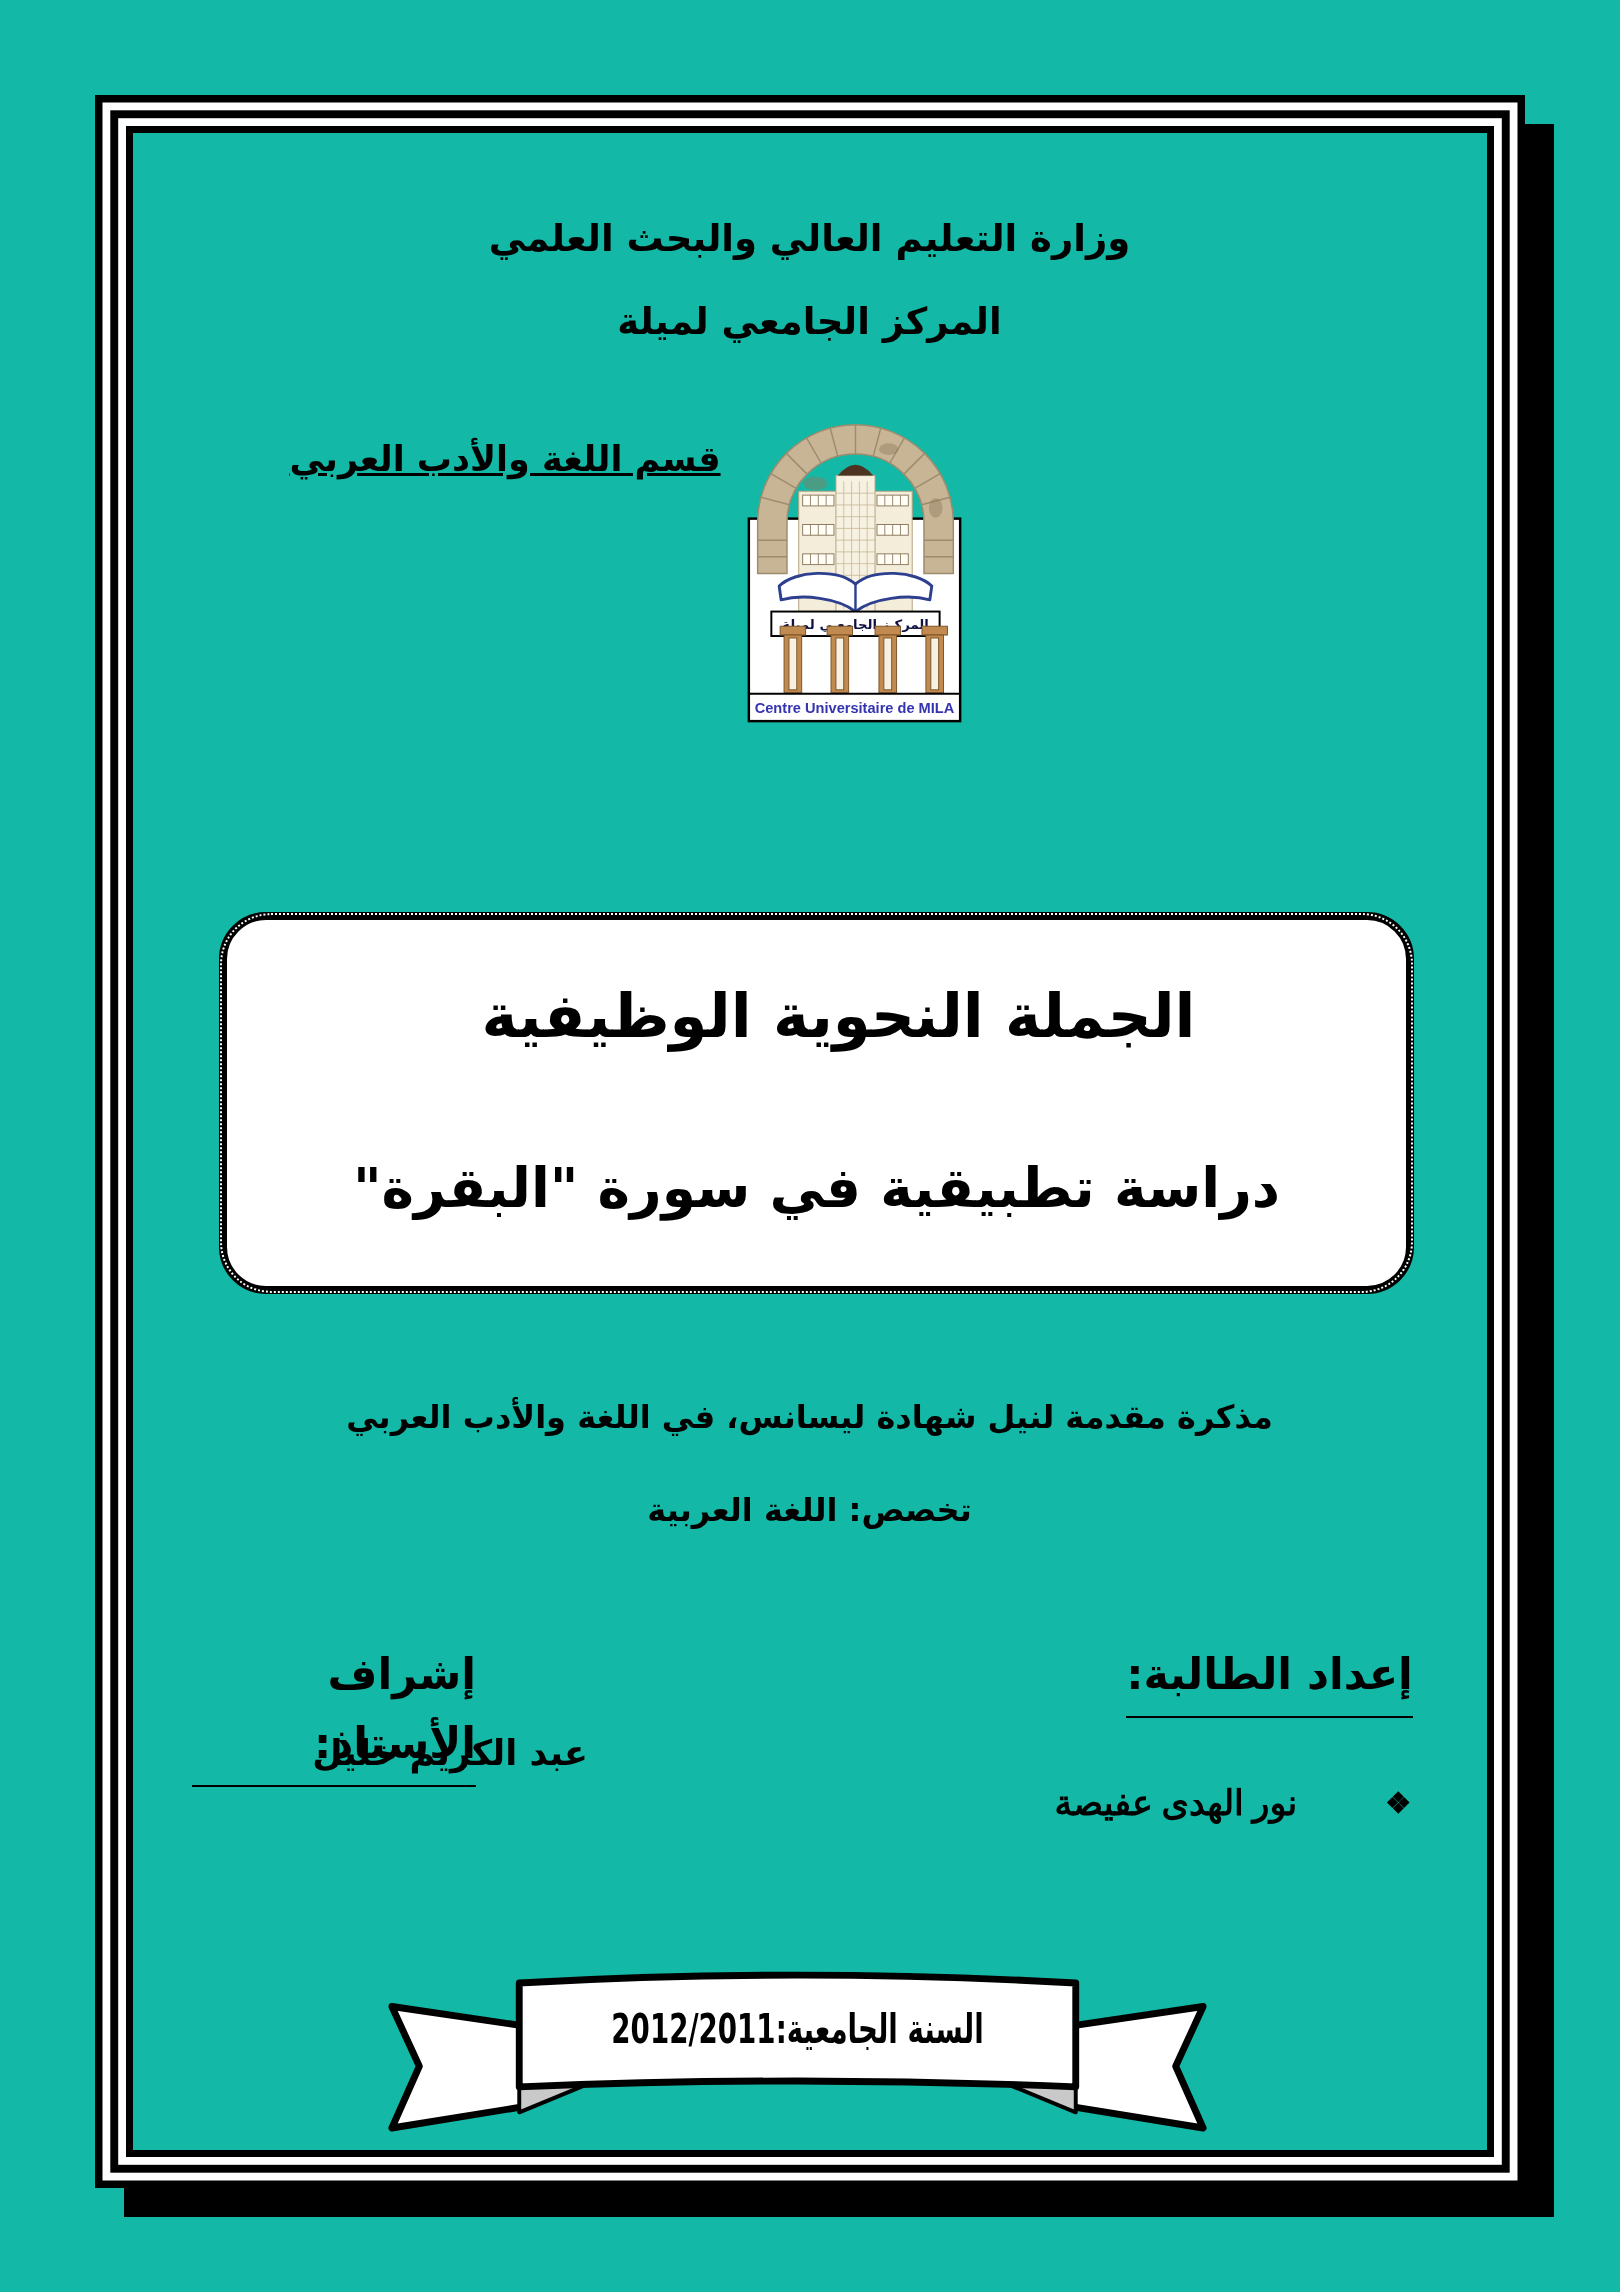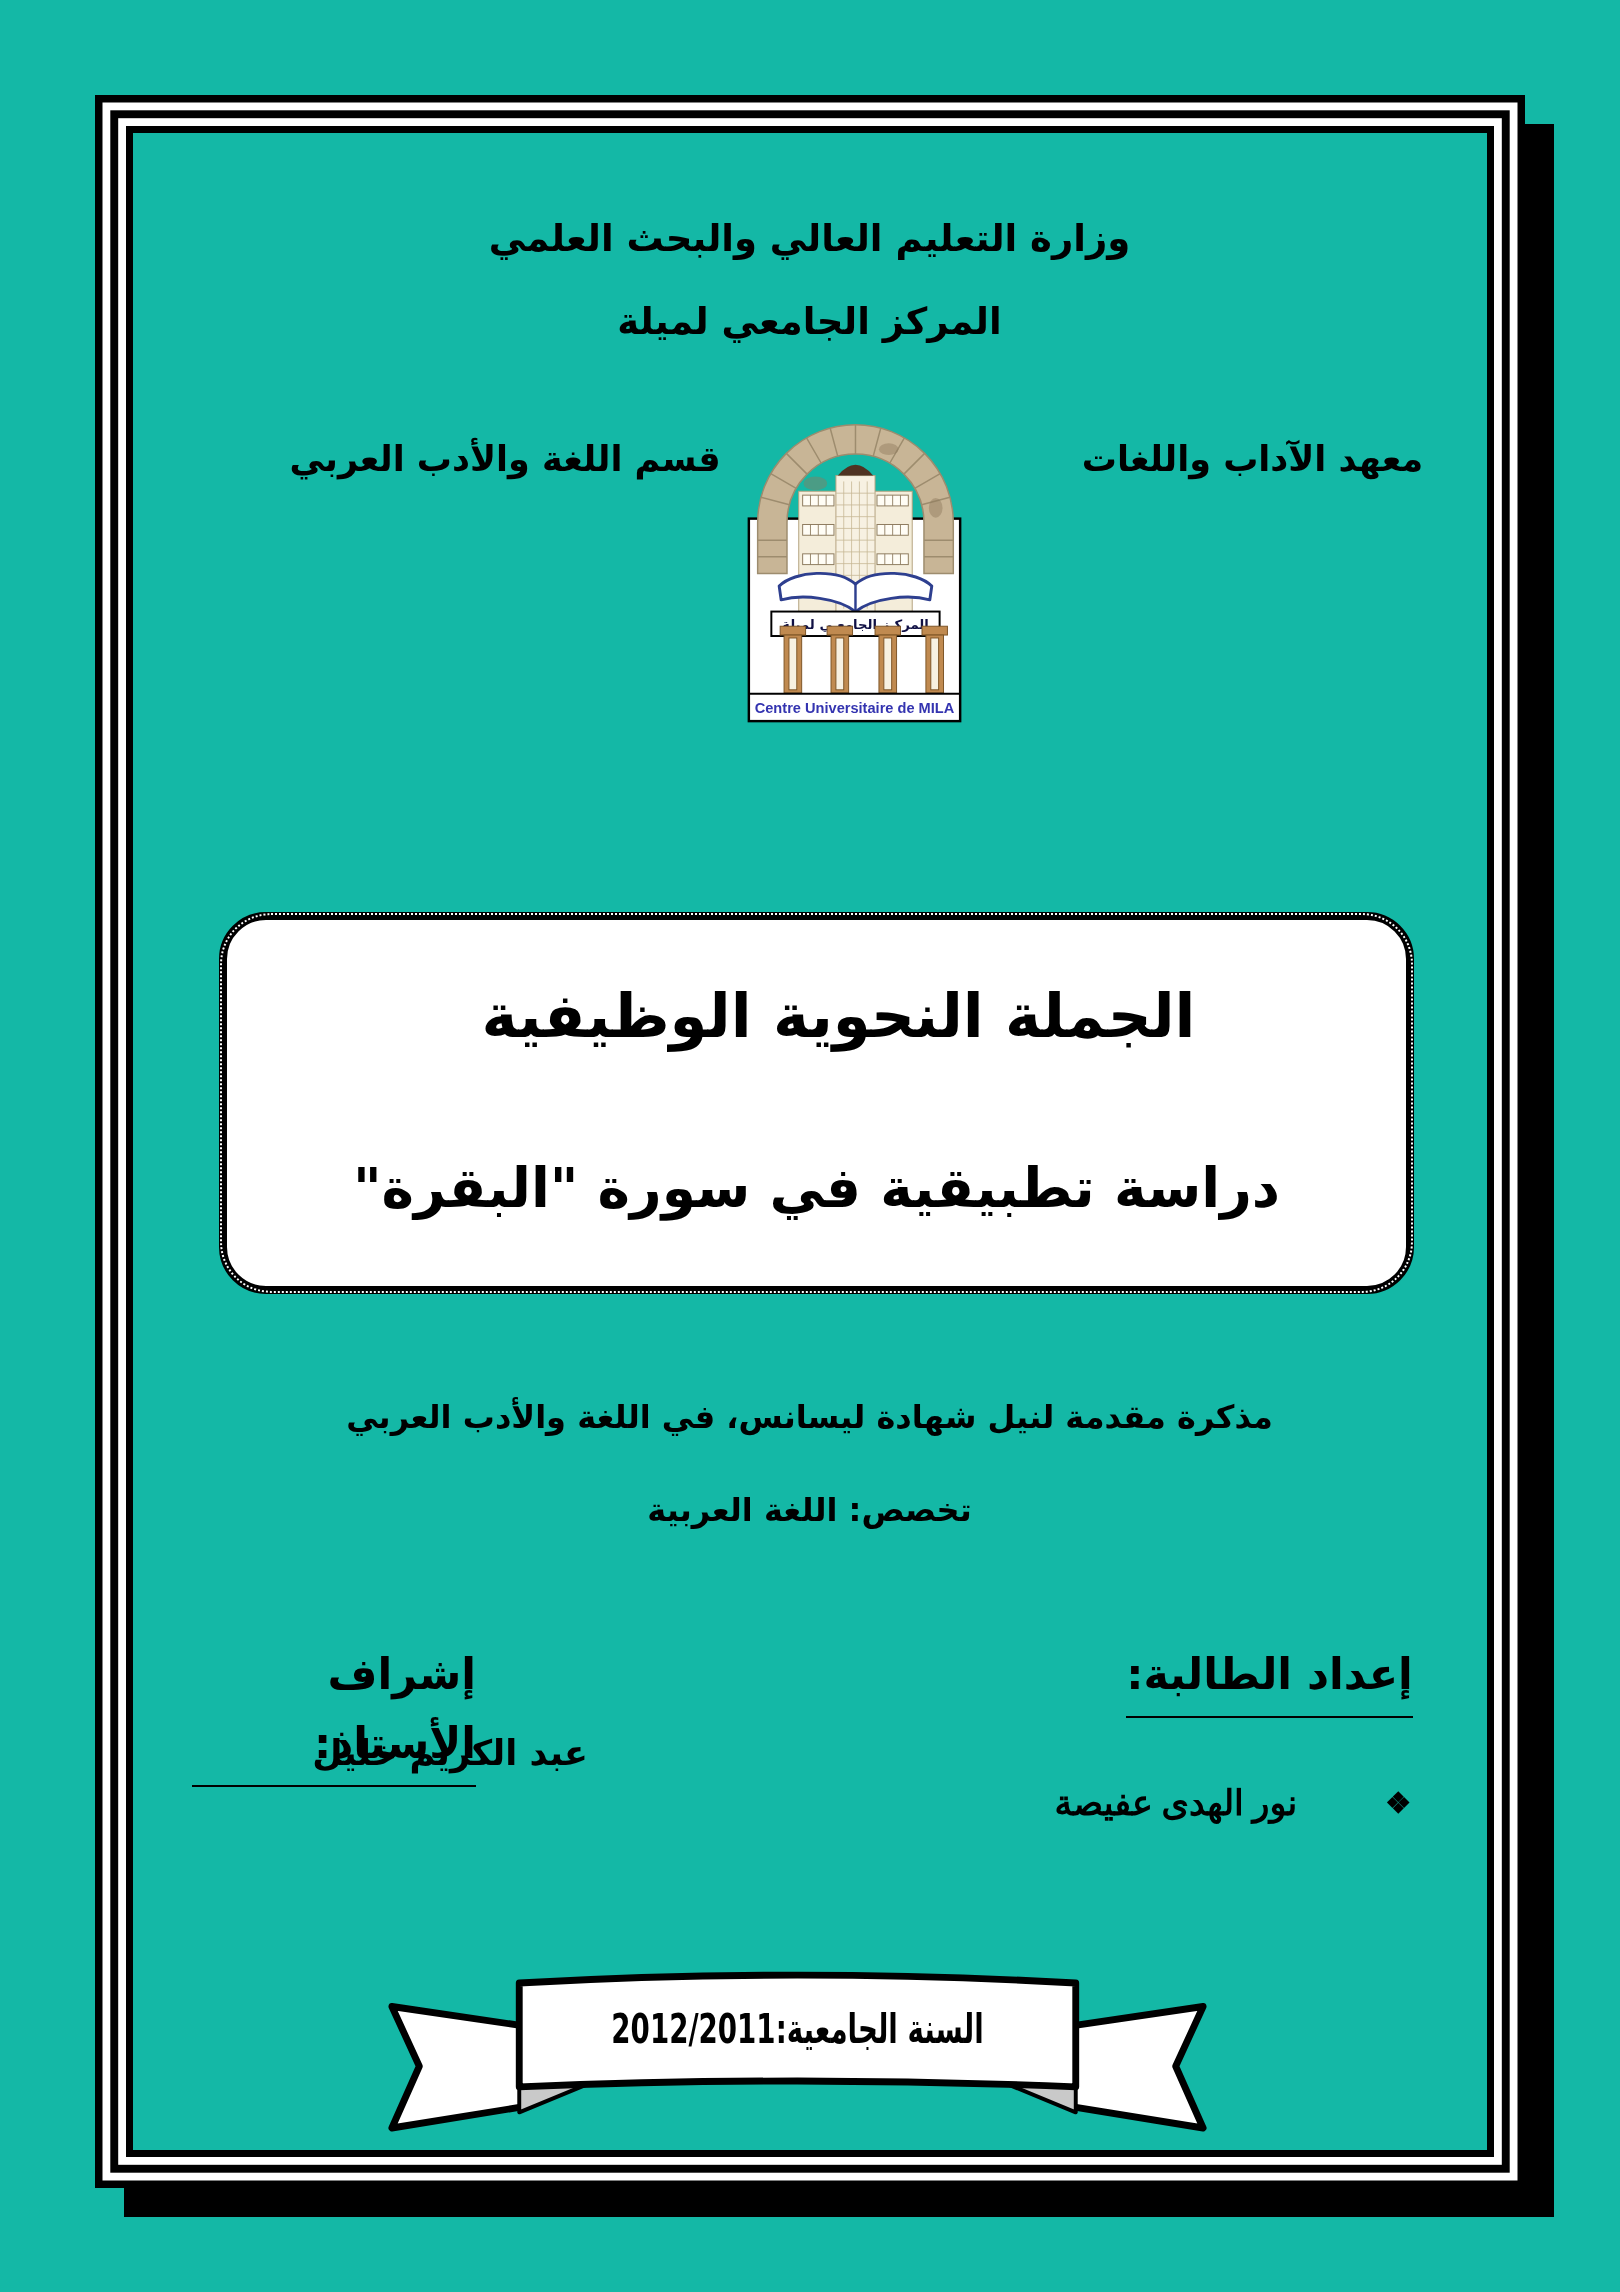--- a/index.html
+++ b/index.html
@@ -13,21 +13,21 @@
     border:7.8px solid #000;box-sizing:border-box;
     box-shadow:0 0 0 7.8px #fff,0 0 0 15.7px #000,0 0 0 23.5px #fff,0 0 0 31px #000,
                29px 29px 0 31px #000;
   }
   .content{position:absolute;left:0;top:0;width:1353px;height:2015px;}
 
   .abs{position:absolute;box-sizing:border-box;}
   .ctr{text-align:center;}
 
   .hline{width:100%;font-size:37px;font-weight:bold;}
-  .sideline{font-size:35px;font-weight:bold;}
+  .sideline{font-size:35px;font-weight:bold;text-decoration:underline;}
 
   .title-box{
     left:86px;top:779px;width:1195px;height:382px;
     border:8.8px solid #000;border-radius:47px;background:#fff;
   }
   .title-box::after{
     content:"";position:absolute;inset:-6.9px;border:2px dotted #fff;
     border-radius:51px;pointer-events:none;
   }
   .title-l1{left:0;top:39px;width:100%;height:114px;line-height:114px;
@@ -47,21 +47,20 @@
 </head>
 <body>
 
 <div class="page">
   <div class="frame">
     <div class="content">
 
       <div class="abs ctr hline" style="top:69px;height:74px;line-height:74px;" dir="rtl">وزارة التعليم العالي والبحث العلمي</div>
       <div class="abs ctr hline" style="top:152px;height:74px;line-height:74px;" dir="rtl">المركز الجامعي لميلة</div>
 
-      <div class="abs ctr sideline" style="left:877px;top:294px;width:485px;height:65px;line-height:65px;" dir="rtl">معهد الآداب واللغات</div>
       <div class="abs ctr sideline" style="left:127px;top:294px;width:490px;height:65px;line-height:65px;" dir="rtl">قسم اللغة والأدب العربي</div>
 
       <svg class="abs logo-svg" width="225" height="328" viewBox="0 0 230 335">
 
         <rect x="7" y="116" width="216" height="207" fill="#ffffff" stroke="#000" stroke-width="2.5"></rect>
 
         <g>
           <path d="M 16 172 L 16 120 A 100 100 0 0 1 216 120 L 216 172 L 186 172 L 186 120 A 70 70 0 0 0 46 120 L 46 172 Z" fill="#c8b596" stroke="#9d8c6e" stroke-width="1.5"></path>
           <path d="M 183.6 101.9 L 212.6 94.1 M 176.6 85 L 202.6 70 M 165.5 70.5 L 186.7 49.3 M 151 59.4 L 166 33.4 M 134.1 52.4 L 141.9 23.4 M 116 50 L 116 20 M 97.9 52.4 L 90.1 23.4 M 81 59.4 L 66 33.4 M 66.5 70.5 L 45.3 49.3 M 55.4 85 L 29.4 70 M 48.4 101.9 L 19.4 94.1 M 16 138 L 46 138 M 186 138 L 216 138 M 16 155 L 46 155 M 186 155 L 216 155" stroke="#9d8c6e" stroke-width="1.5" fill="none"></path>
           <ellipse cx="75" cy="80" rx="12" ry="7" fill="#8d7b5e" opacity="0.45"></ellipse>

